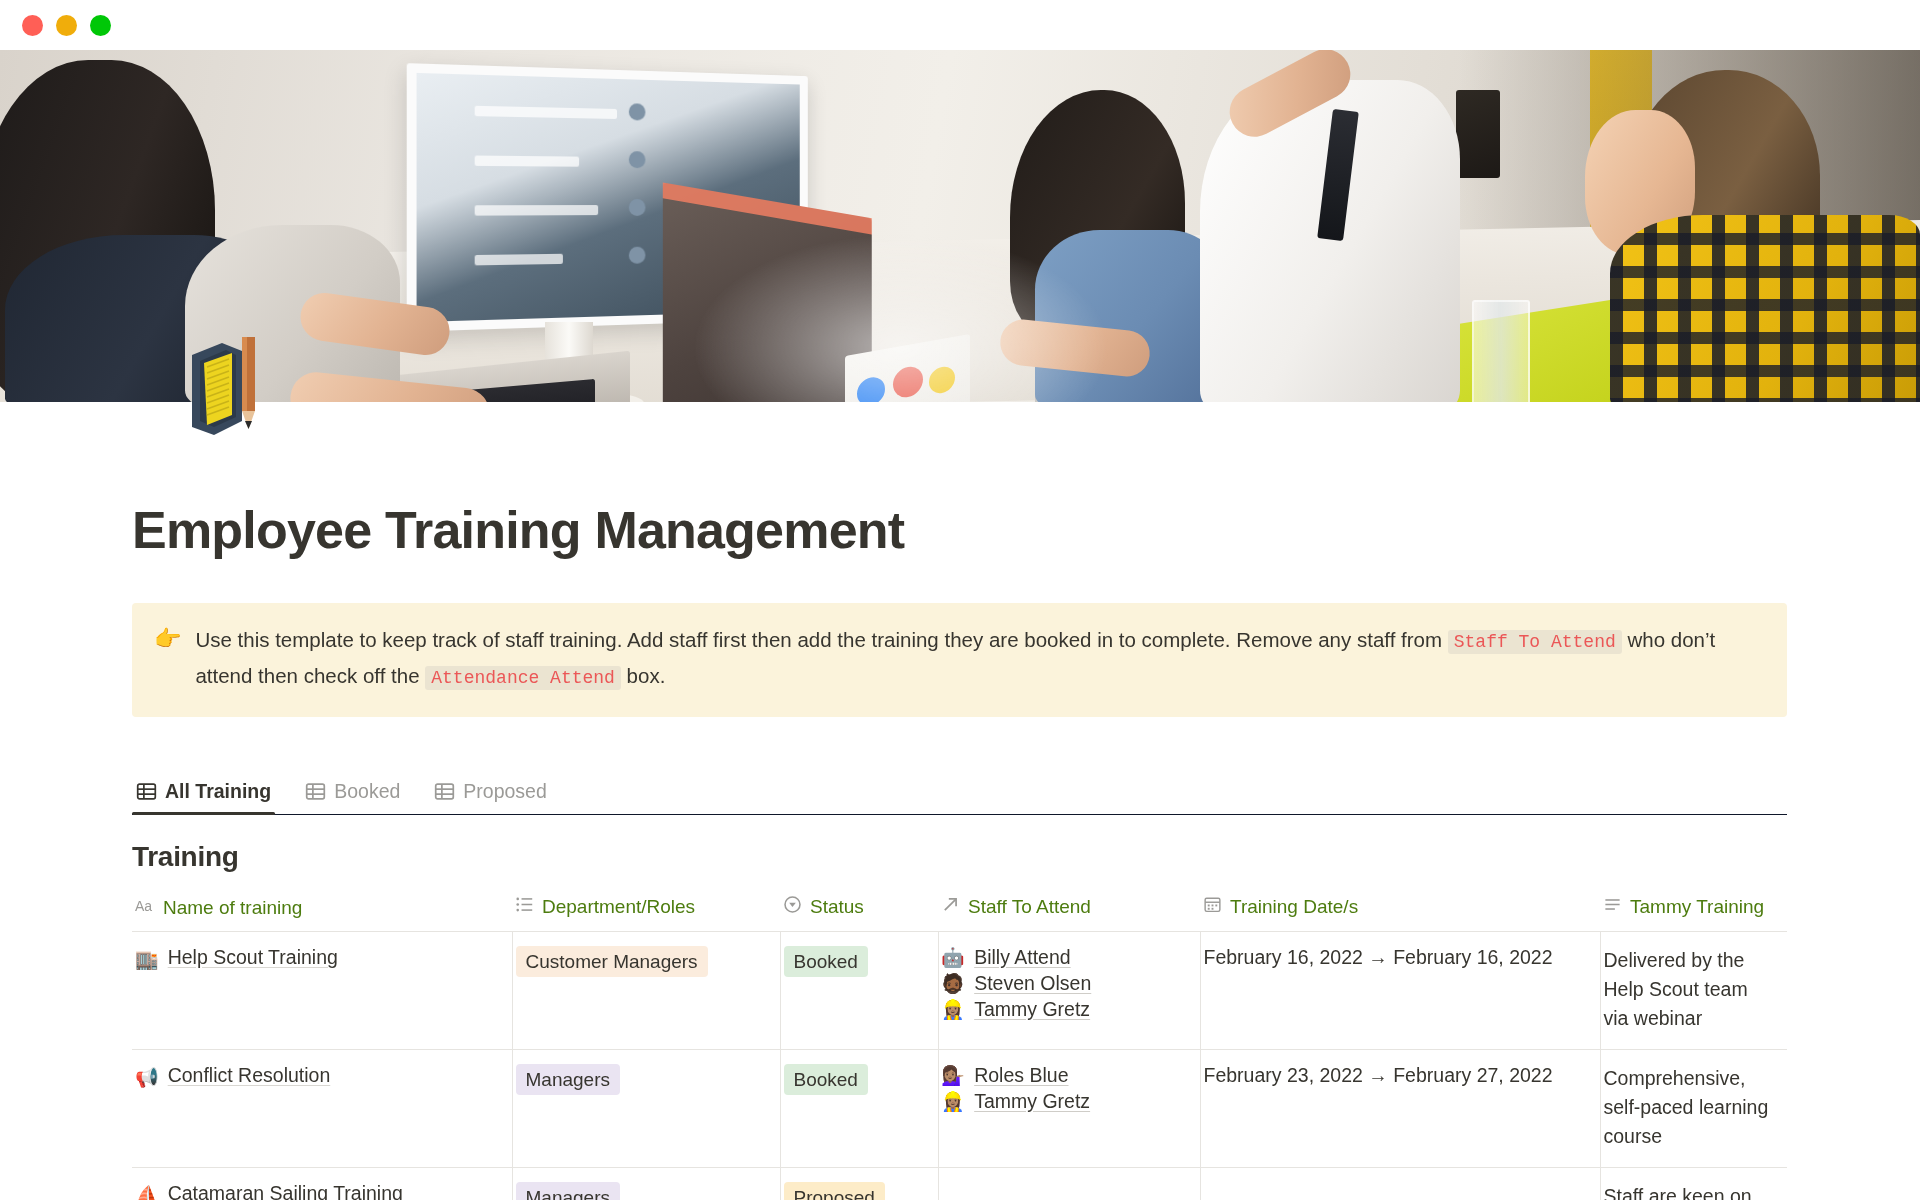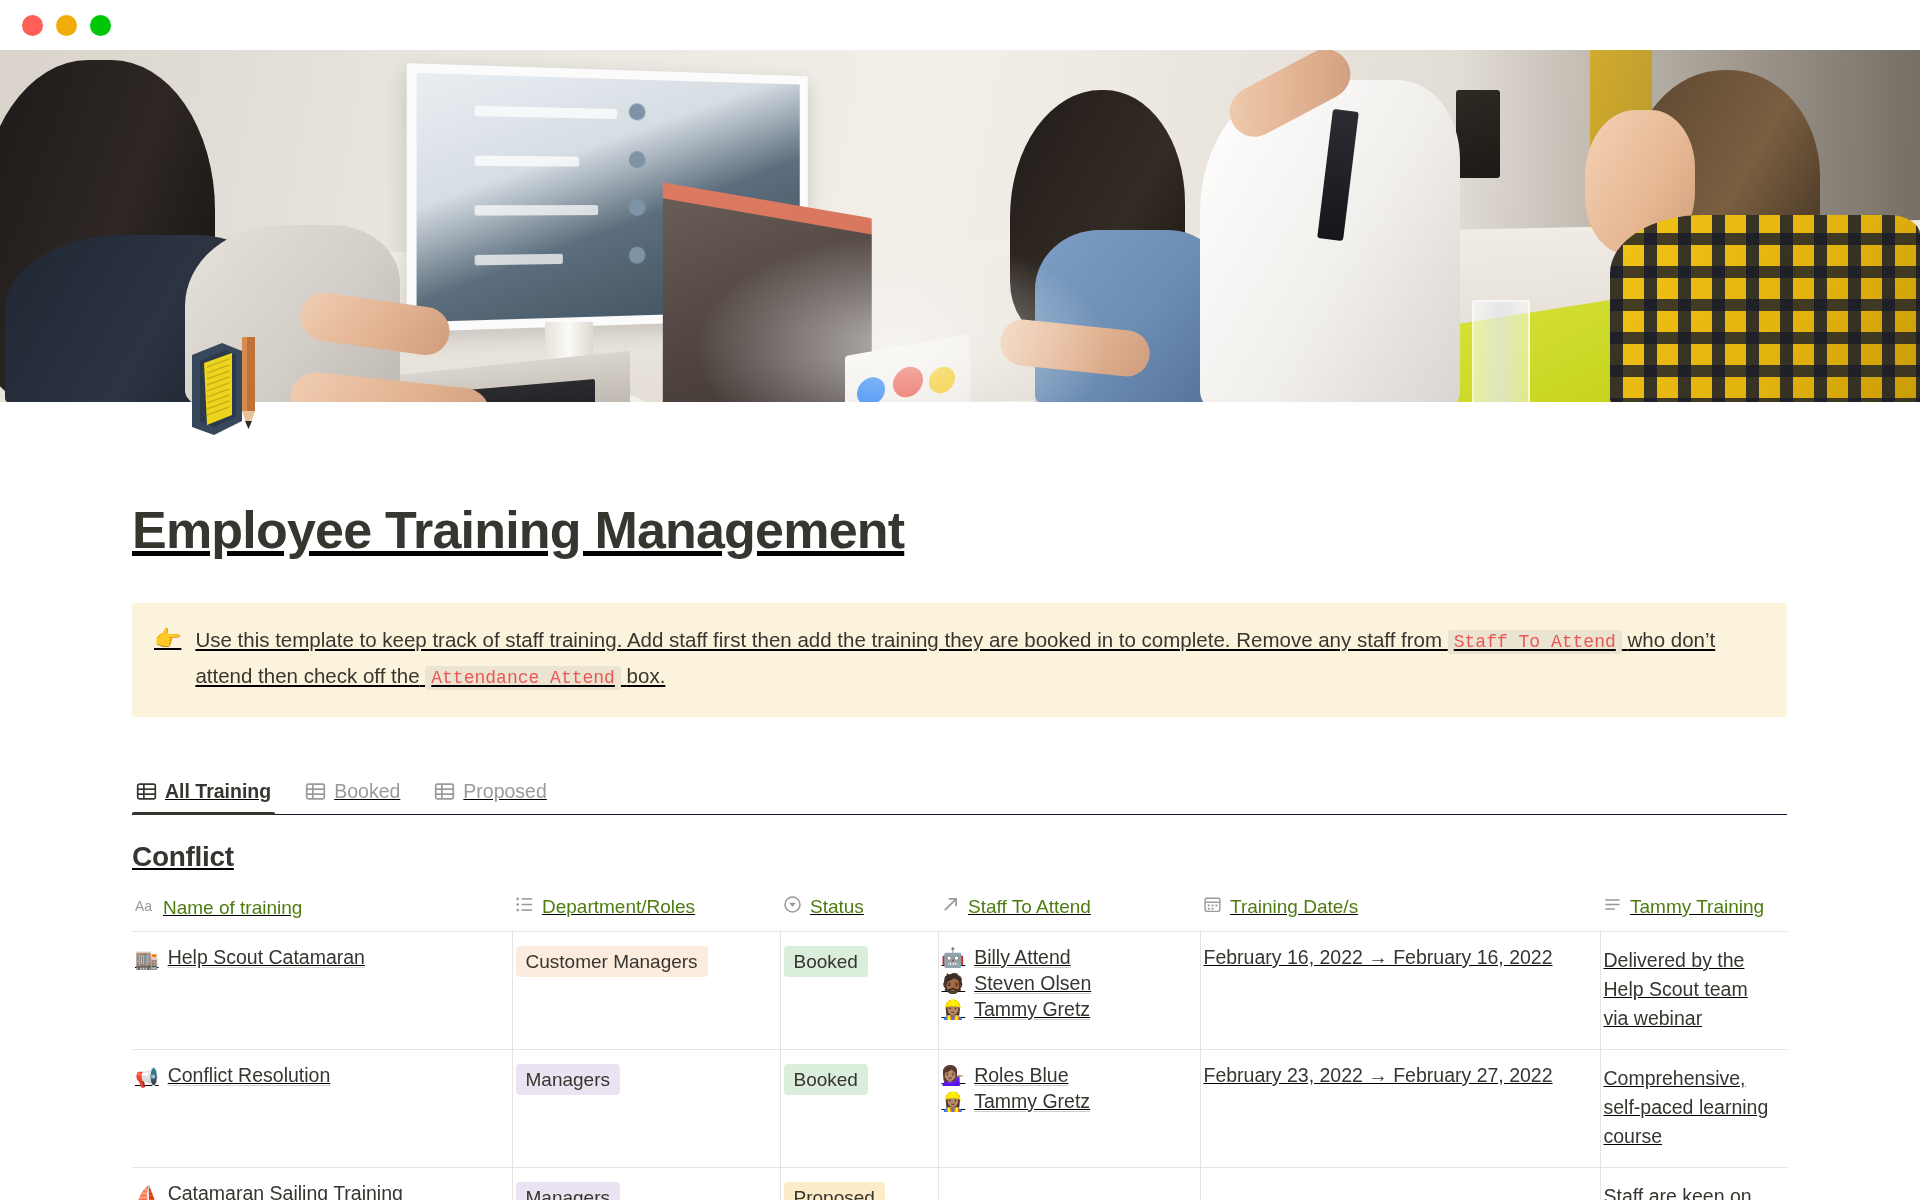--- a/index.html
+++ b/index.html
@@ -298,21 +298,21 @@
   
   col.c1 { width: 380px; }
   col.c2 { width: 268px; }
   col.c3 { width: 158px; }
   col.c4 { width: 262px; }
   col.c5 { width: 400px; }
   col.c6 { width: 187px; }
 
   
   .clip-row td { padding-bottom: 0; }
-  .page-scroll { position: relative; height: 1200px; overflow: hidden; text-decoration: underline; }
+  .page-scroll { position: relative; height: 1200px; overflow: hidden; }
 </style>
 </head>
 <body>
 
 <div class="page-scroll">
 
   <div class="window-chrome">
     <div class="traffic-lights">
       <span class="dot red"></span>
       <span class="dot yellow"></span>
@@ -461,21 +461,21 @@
             <rect x="1.3" y="2.4" width="13.4" height="11.2" rx="1.4"></rect>
             <line x1="1.3" y1="6.2" x2="14.7" y2="6.2"></line>
             <line x1="1.3" y1="10" x2="14.7" y2="10"></line>
             <line x1="6" y1="2.4" x2="6" y2="13.6"></line>
           </svg>
         </span>
         <span>Proposed</span>
       </div>
     </div>
 
-    <h2 class="db-title">Conflict</h2>
+    <h2 class="db-title">Training</h2>
 
     <div class="table-wrap">
       <table class="db">
         <colgroup>
           <col class="c1">
             <col class="c2">
             <col class="c3">
             <col class="c4">
             <col class="c5">
             <col class="c6">
@@ -558,21 +558,21 @@
               </div>
             </th>
           </tr>
         </thead>
         <tbody>
 
           <tr>
             <td>
               <div class="cell-title">
                 <span class="t-emoji">🏬</span>
-                <span class="t-text">Help Scout Catamaran</span>
+                <span class="t-text">Help Scout Training</span>
               </div>
             </td>
             <td>
               <span class="tag orange">Customer Managers</span>
             </td>
             <td>
               <span class="tag green">Booked</span>
             </td>
             <td>
               <div class="person-row">

